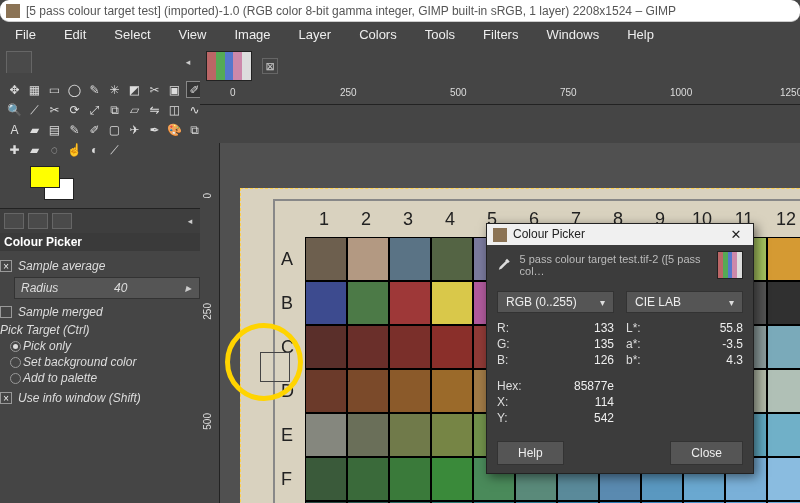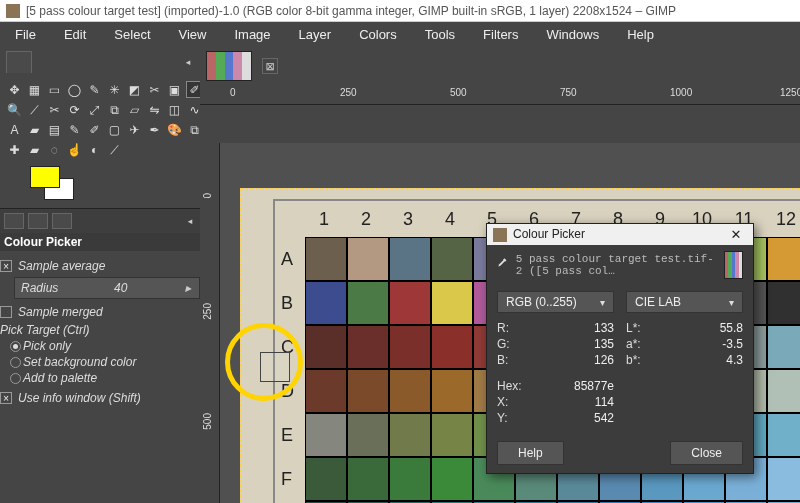--- a/index.html
+++ b/index.html
@@ -1,17 +1,17 @@
 <!DOCTYPE html>
 <html><head>
 <meta charset="utf-8">
 <style>
   * { box-sizing: border-box; margin: 0; padding: 0; }
   body { font-family: "Segoe UI", Tahoma, sans-serif; font-size: 12px; background: #454545; color: #ddd; width: 800px; height: 503px; overflow: hidden; position: relative; }
-  .titlebar { background: #fff; color: #555; height: 22px; display: flex; align-items: center; padding: 0 6px; font-size: 12px; border-bottom: 1px solid #ccc; }
+  .titlebar { background: #fff; color: #555; height: 22px; display: flex; align-items: center; padding: 0 6px; font-size: 12px; border-bottom: 1px solid #ccc; border-radius: 9px; }
   .titlebar .gimp-appicon { width: 14px; height: 14px; background: #8b7355; margin-right: 6px; }
   .menubar { background: #454545; display: flex; align-items: center; padding: 3px 8px; gap: 14px; font-size: 13px; color: #eee; }
   .menubar span { padding: 2px 7px; cursor: pointer; }
   .main-layout { display: flex; height: calc(100% - 44px); }
   .left-panel { width: 200px; background: #454545; display: flex; flex-direction: column; }
   .tool-tabs { display: flex; align-items: center; gap: 4px; padding: 4px 6px; }
   .tool-tab-box { width: 26px; height: 22px; border: 1px solid #666; background: #4a4a4a; }
   .tool-tab-box.active { border-bottom: none; }
   .toolbox { padding: 4px 6px; display: grid; grid-template-columns: repeat(10, 17px); grid-auto-rows: 17px; gap: 3px; }
   .toolbox .tool { width:17px; height:17px; color:#ddd; display:flex; align-items:center; justify-content:center; font-size:12px; cursor:pointer; }
@@ -51,21 +51,21 @@
   .paperframe { position:absolute; left:32px; top:10px; right:30px; height:6px; border-top:2px solid #888; }
   .paperframe-l { position:absolute; left:32px; top:10px; width:6px; height:500px; border-left:2px solid #888; }
   .dialog { position:absolute; left:486px; top:223px; width:268px; background:#3c3c3c; border:1px solid #222; box-shadow: 3px 3px 10px rgba(0,0,0,0.5); }
   .dialog-title { background:#f0f0f0; color:#222; display:flex; align-items:center; justify-content:space-between; padding:3px 6px; font-size:12px; }
   .dialog-title .tico { width:14px; height:14px; background:#8b7355; margin-right:6px; display:inline-block; vertical-align:middle;}
   .dialog-title .dx { width:22px; text-align:center; cursor:pointer; font-size:13px; }
   .dialog-head { display:flex; align-items:center; padding:6px 10px; gap:8px; }
   .eyedrop-ico { width:16px; height:16px; display:inline-block; }
   .eyedrop-ico svg { display:block; }
   .headtxt h2 { font-size:15px; font-weight:bold; color:#f4f4f4;}
-  .headtxt .sub { font-size:11px; color:#bbb;font-family:Liberation Mono, monospace; }
+  .headtxt .sub { font-size:11px; color:#bbb; }
   .headswatch { width:28px; height:28px; border:1px solid #222; margin-left:auto; background: linear-gradient(90deg,#b66 0 20%,#5a5 20% 40%,#57c 40% 60%,#c8a 60% 80%,#ddd 80% 100%); }
   .dlg-body { padding:6px 10px; font-size:12px; color:#eee; }
   .dd-row { display:flex; gap:12px; margin-bottom:6px; }
   .dd { flex:1; background:#555; border:1px solid #333; padding:3px 8px; display:flex; justify-content:space-between; align-items:center; font-size:12px; }
   .dd .chev { font-size:10px; color:#ddd; }
   .val-cols { display:flex; gap:12px; }
   .val-col { flex:1; }
   .val-line { display:flex; justify-content:space-between; margin:2px 0; }
   .val-line .lab { color:#ddd; }
   .val-line .num { color:#eee; }

